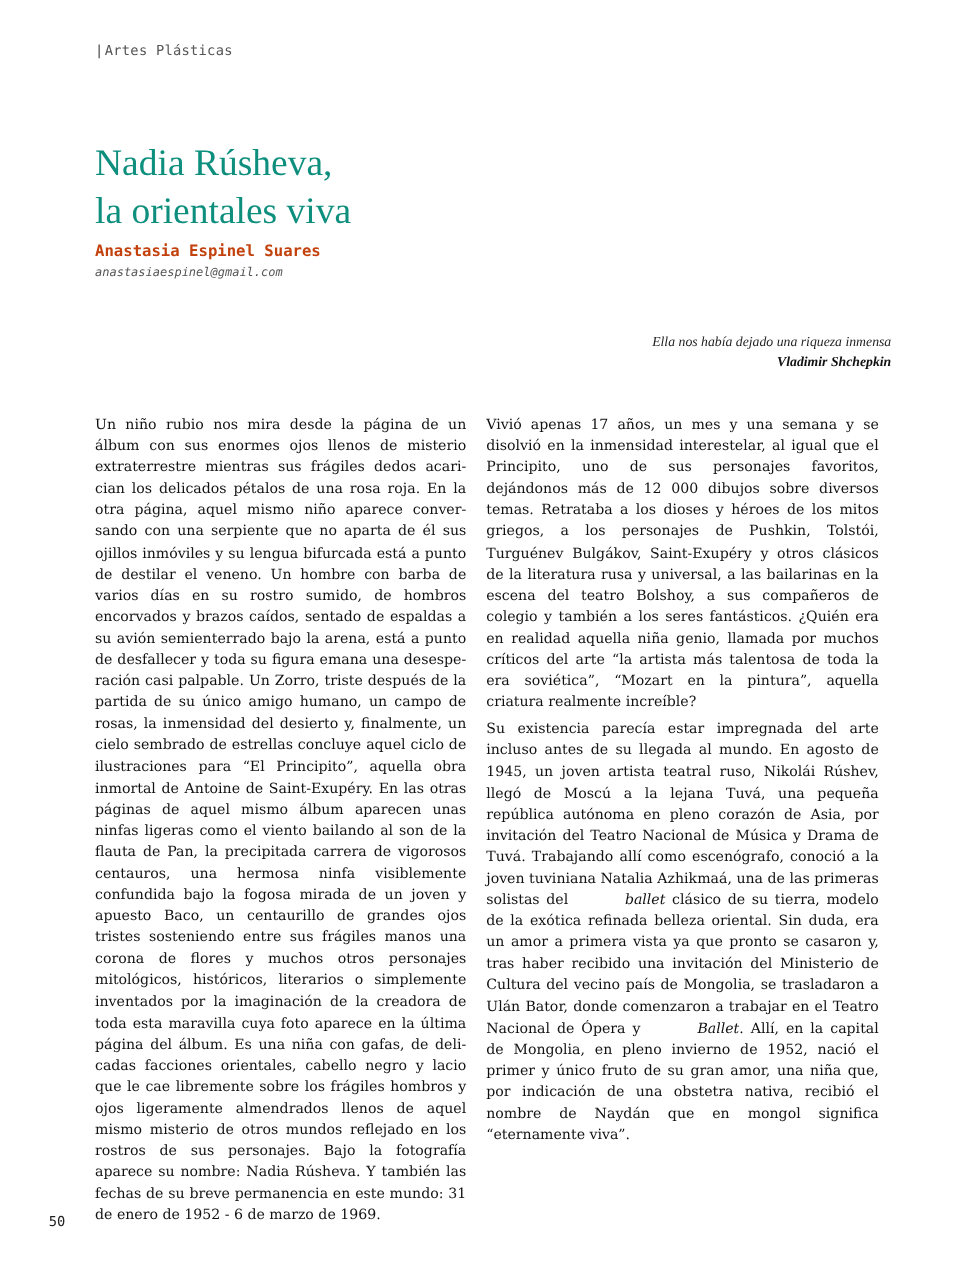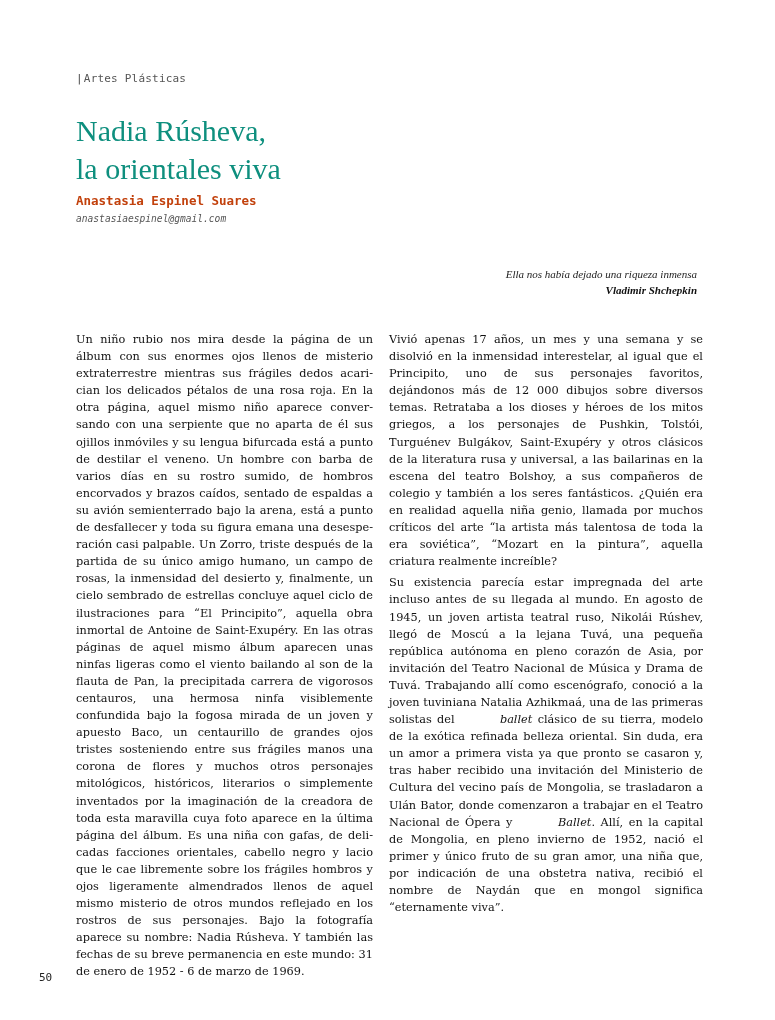--- a/index.html
+++ b/index.html
@@ -2,21 +2,21 @@
 <html><head>
   <meta charset="utf-8">
   <style>
     * { margin: 0; padding: 0; box-sizing: border-box; }
     html, body { width: 775px; height: 1020px; background: #ffffff; }
     body { position: relative; overflow: hidden; color: #111; }
 
     .section-label {
       position: absolute; left: 76px; top: 34px;
       font-family: "DejaVu Sans Mono", monospace;
-      font-size: 11px; color: #555; letter-spacing: 0.2px; margin-top: 38px;
+      font-size: 11px; color: #555; letter-spacing: 0.2px;
     }
     .section-label .bar { color: #444; margin-right: 1px; }
 
     .title {
       position: absolute; left: 76px; top: 112px; width: 600px;
       font-family: "DejaVu Sans Mono", monospace;
       font-size: 30px; line-height: 38px; color: #0e8f7e; font-weight: normal;
       letter-spacing: 0px;
     }
     .title span { display: block; font-family: Liberation Serif, serif; }
@@ -27,21 +27,21 @@
       font-size: 12.5px; font-weight: bold; color: #c2410c;
     }
     .affiliation {
       position: absolute; left: 76px; top: 212px; width: 640px;
       font-family: "DejaVu Sans Mono", monospace;
       font-size: 9.6px; line-height: 13.5px; font-style: italic; color: #555;
     }
     .affiliation span { display: block; }
 
     .epigraph {
-      position: absolute; right: 78px; top: 266px; text-align: right;
+      position: absolute; right: 62px; top: 266px; text-align: right;
       font-family: "Liberation Serif", serif; font-size: 11px; line-height: 16px;
     }
     .epigraph .quote { font-style: italic; color: #222; display: block; }
     .epigraph .source { font-style: italic; font-weight: bold; color: #111; display: block; }
 
     .col {
       position: absolute; top: 331px; width: 297px;
       font-family: "DejaVu Serif", serif;
       font-size: 11.3px; line-height: 17.1px; color: #111;
       text-align: justify; hyphens: manual;

